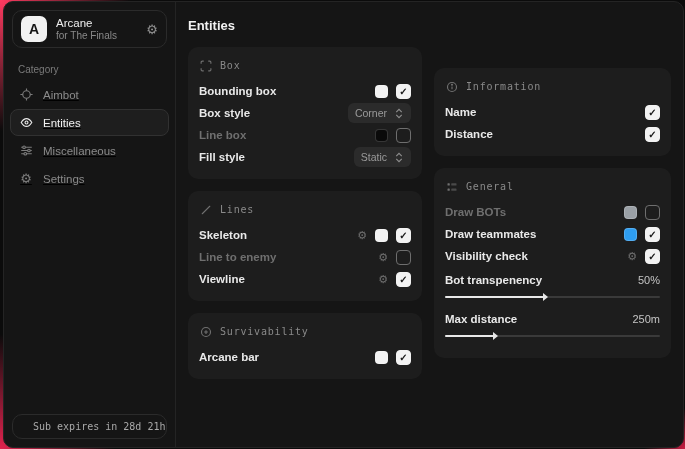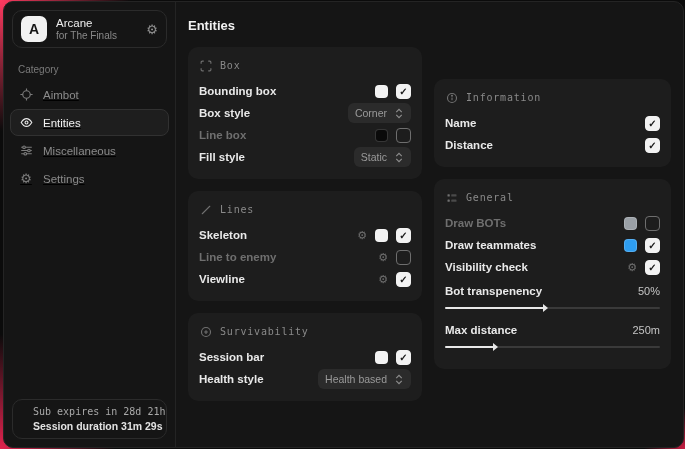--- a/index.html
+++ b/index.html
@@ -136,21 +136,20 @@
         <span class="nav-label">Miscellaneous</span>
       </div>
       <div class="nav-item">
         <span class="nav-icon" style="font-size:13px;">⚙</span>
         <span class="nav-label">Settings</span>
       </div>
     </div>
 
     <div class="side-status">
       <span class="status-l1">Sub expires in 28d 21h</span>
-      <span class="status-l2">Session duration 31m 29s</span>
     </div>
   </div>
 
   <div class="main">
     <div class="page-title">Entities</div>
 
     <div class="cols">
 
       <div class="col-left">
 
@@ -242,37 +241,24 @@
           <div class="card-head">
             <span class="sec-icon">
               <svg width="12" height="12" viewBox="0 0 16 16" fill="none" stroke="currentColor" stroke-width="1.5">
                 <circle cx="8" cy="8" r="6"></circle>
                   <path d="M8 5.5v5M5.5 8h5"></path>
               </svg>
             </span>
             <span class="card-title">Survivability</span>
           </div>
           <div class="row">
-            <span class="row-label">Session bar</span>
+            <span class="row-label">Arcane bar</span>
             <div class="controls">
               <span class="swatch" style="background: rgb(242, 242, 242);"></span>
               <span class="checkbox checked"></span>
-            </div>
-          </div>
-          <div class="row">
-            <span class="row-label">Health style</span>
-            <div class="controls">
-              <button class="select">
-                <span>Health based</span>
-                <span class="updown">
-                  <svg width="10" height="11" viewBox="0 0 10 12" fill="none" stroke="currentColor" stroke-width="1.3">
-                    <path d="M2 4.5 5 1.5l3 3M2 7.5l3 3 3-3"></path>
-                  </svg>
-                </span>
-              </button>
             </div>
           </div>
         </div>
       </div>
 
       <div class="col-right">
 
         <div class="card">
           <div class="card-head">
             <span class="sec-icon">

